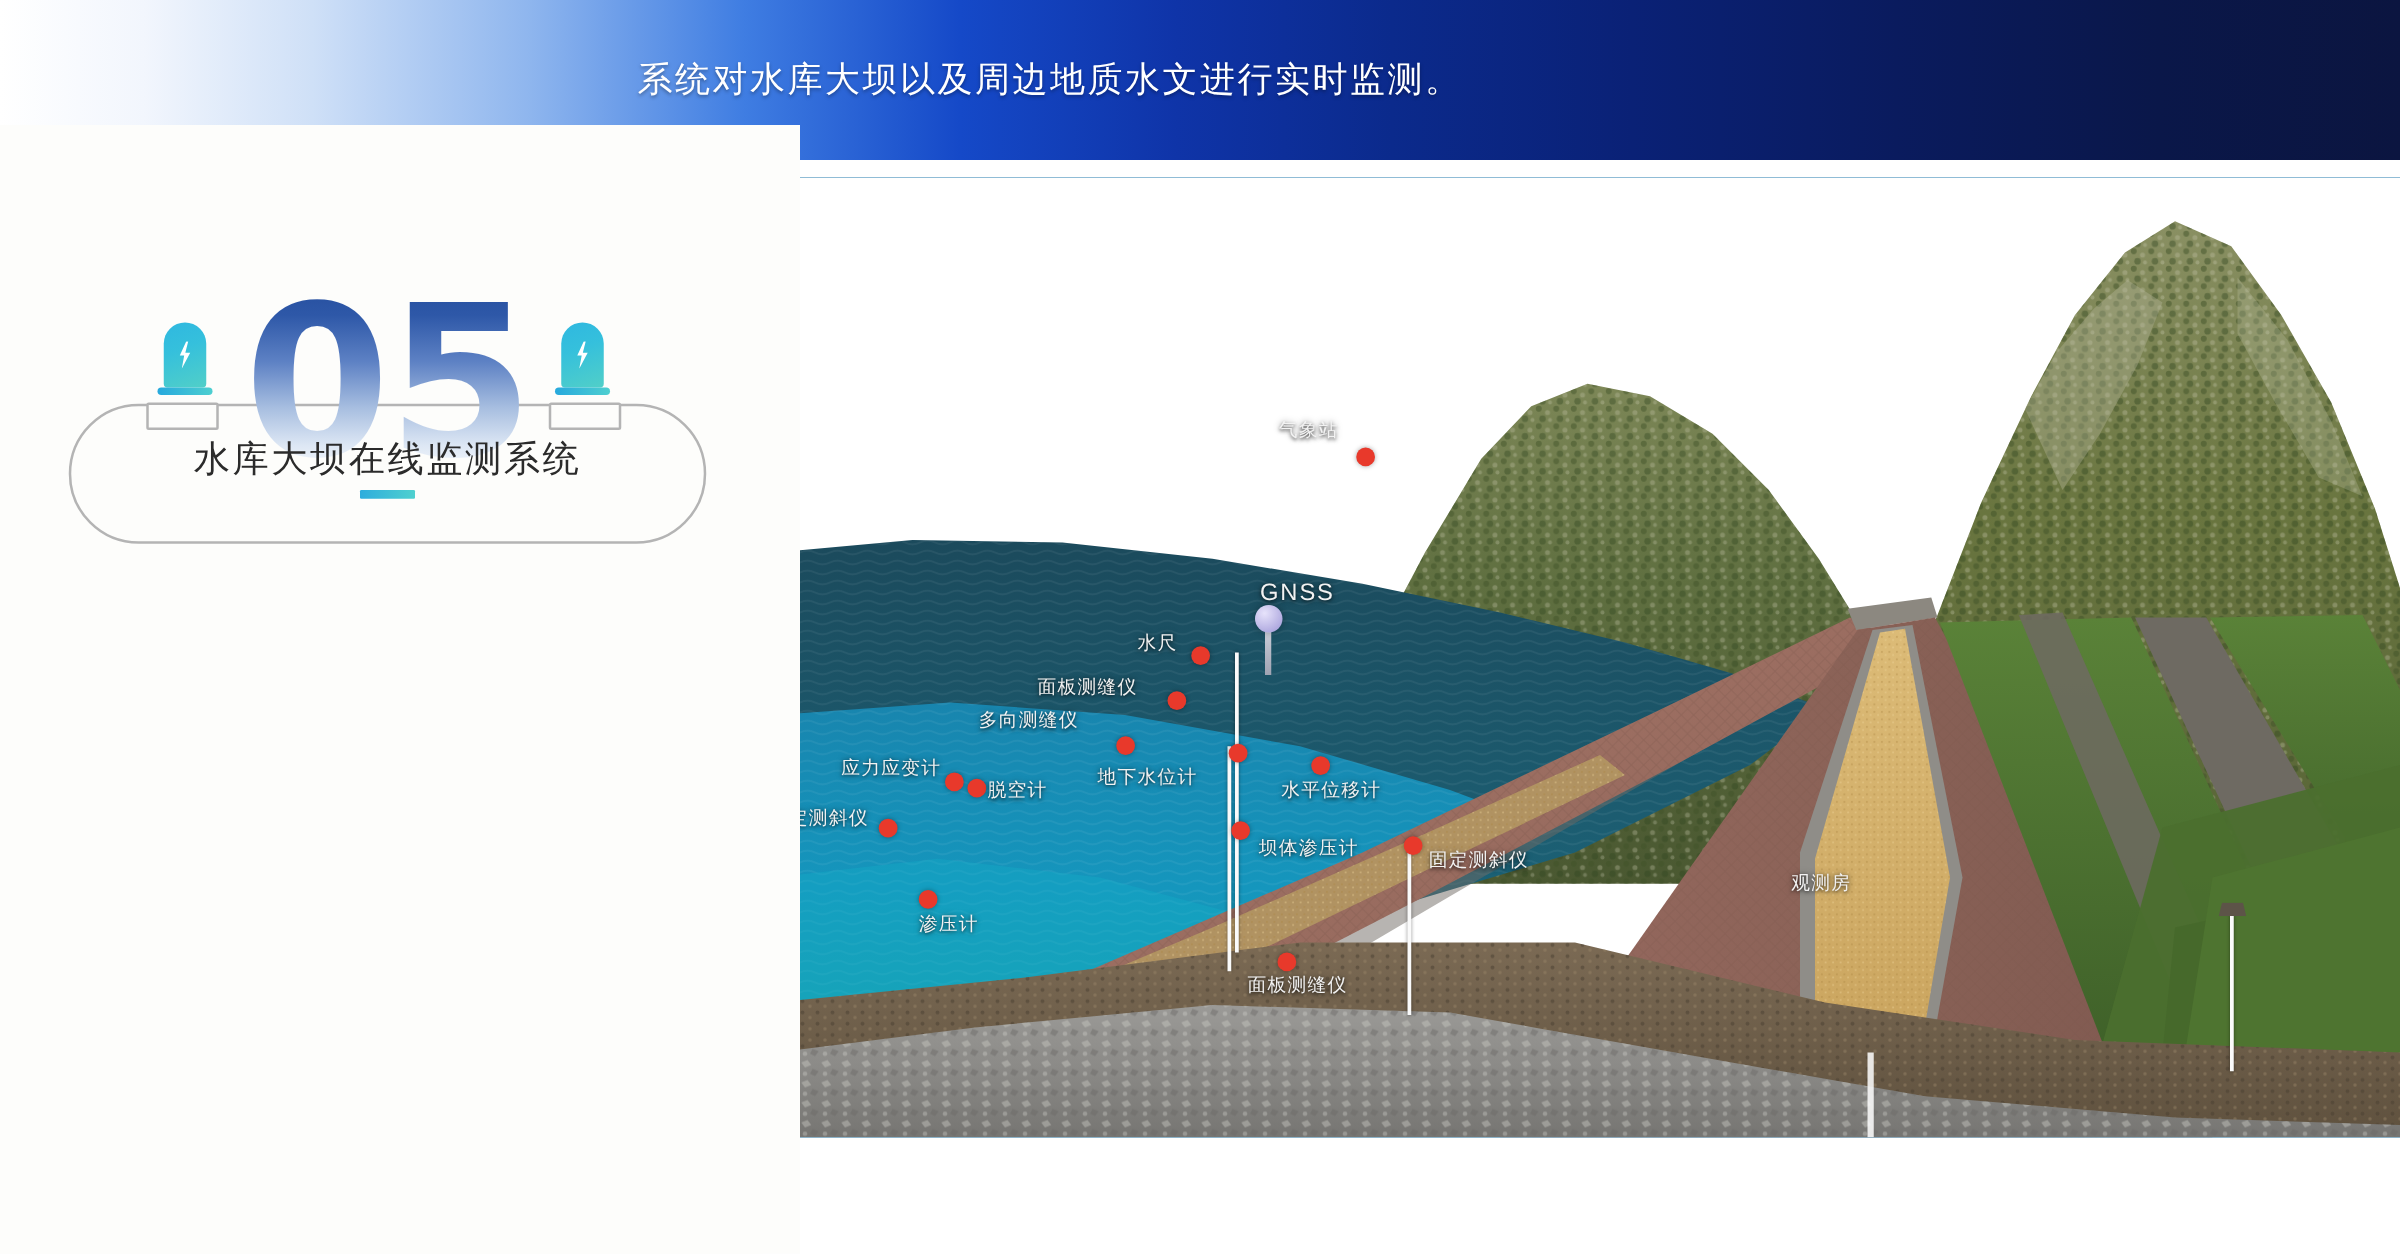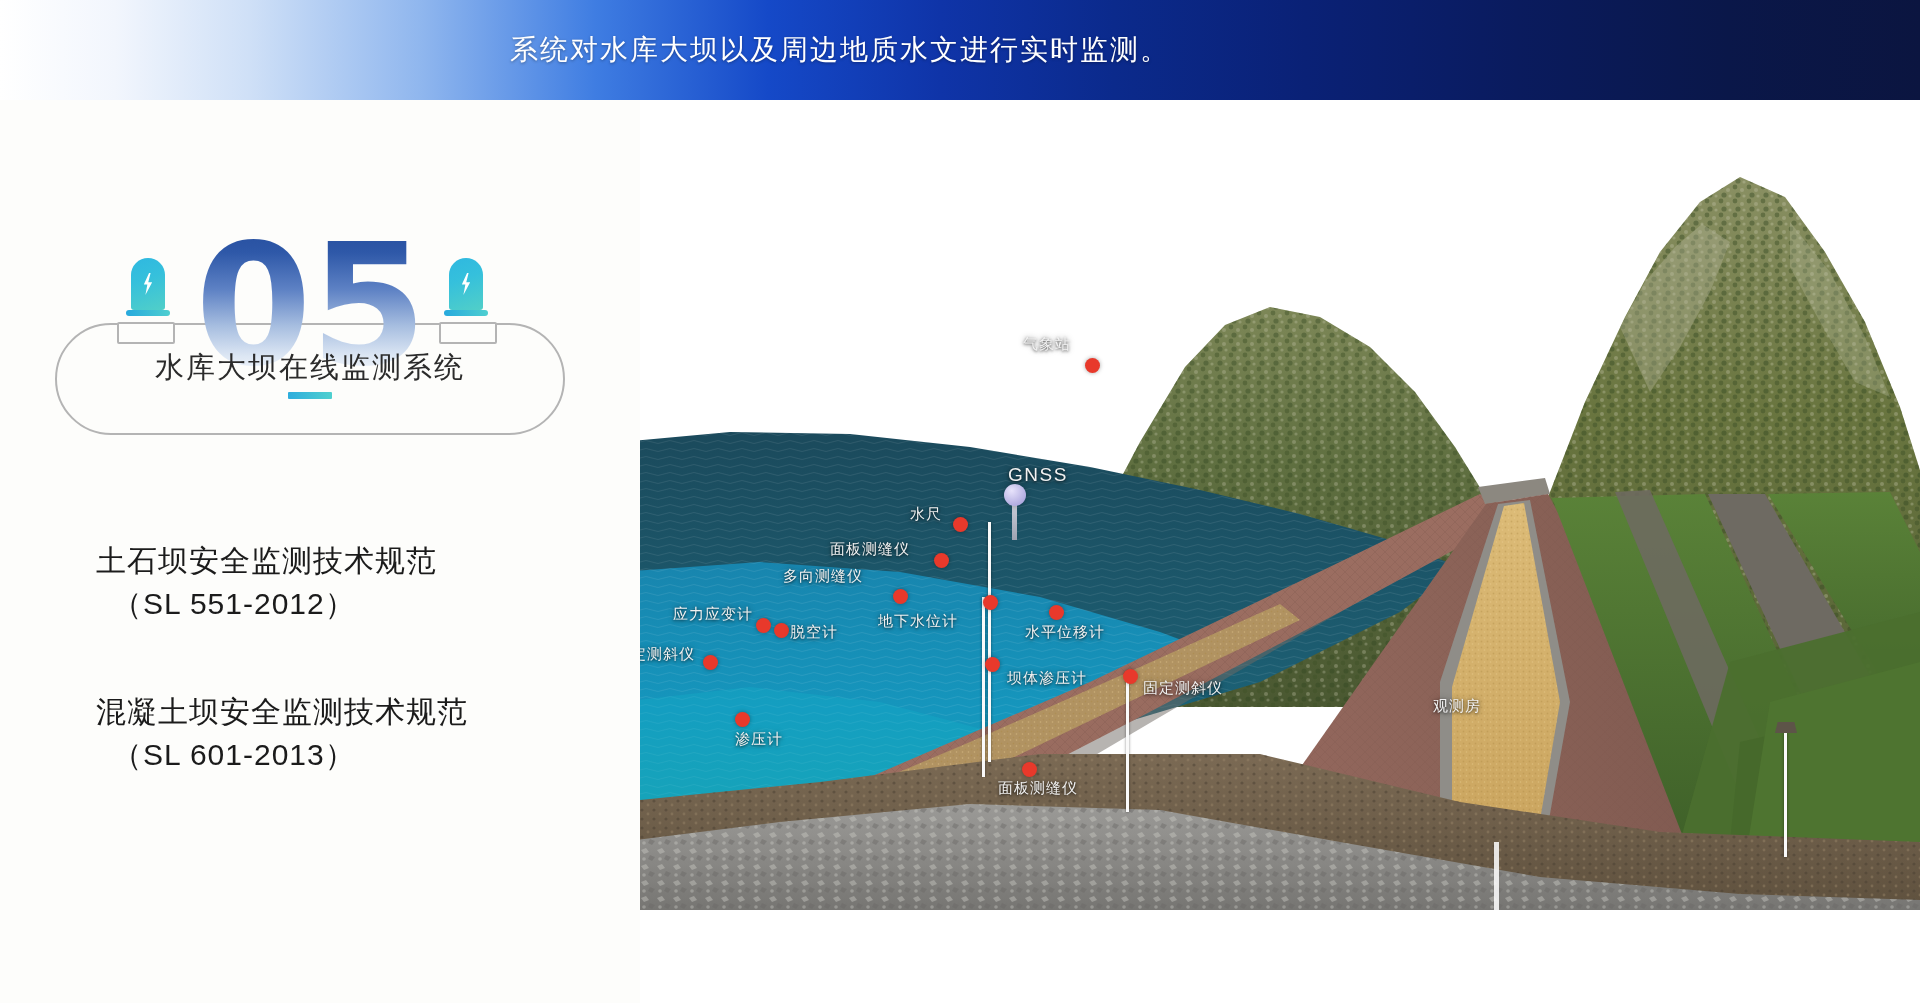--- a/index.html
+++ b/index.html
@@ -6,21 +6,21 @@
   html, body {
     width: 1920px; height: 1003px;
     background: #ffffff;
     font-family: "Liberation Sans", "DejaVu Sans", sans-serif;
     overflow: hidden;
   }
 
   
   .header {
     position: absolute; left: 0; top: 0;
-    width: 1920px; height: 100px;
+    width: 1920px; height: 128px;
     background: linear-gradient(90deg,
       #ffffff 0%,
       #f2f6fd 6%,
       #cfe0f7 13%,
       #8fb6ee 22%,
       #3f7de2 31%,
       #1549c8 40%,
       #0f34a8 49%,
       #0b2a8c 58%,
       #0a2176 68%,
@@ -218,30 +218,20 @@
       <div class="lamp-dome">
         <div class="lamp-bolt"></div>
       </div>
       <div class="lamp-base"></div>
     </div>
 
     <div class="badge-title">水库大坝在线监测系统</div>
     <div class="badge-underline"></div>
   </div>
 
-  <div class="standards">
-    <div class="std-item">
-      <div class="std-line1">土石坝安全监测技术规范</div>
-      <div class="std-line2">（SL 551-2012）</div>
-    </div>
-    <div class="std-item">
-      <div class="std-line1">混凝土坝安全监测技术规范</div>
-      <div class="std-line2">（SL 601-2013）</div>
-    </div>
-  </div>
 </div>
 
 <div class="diagram">
   <svg width="1280" height="768" viewBox="0 0 1280 768">
     <defs>
       <linearGradient id="hillA" x1="0" y1="0" x2="0" y2="1">
         <stop offset="0%" stop-color="#6d7a4c"></stop>
         <stop offset="45%" stop-color="#5b6b3c"></stop>
         <stop offset="100%" stop-color="#47552f"></stop>
       </linearGradient>

